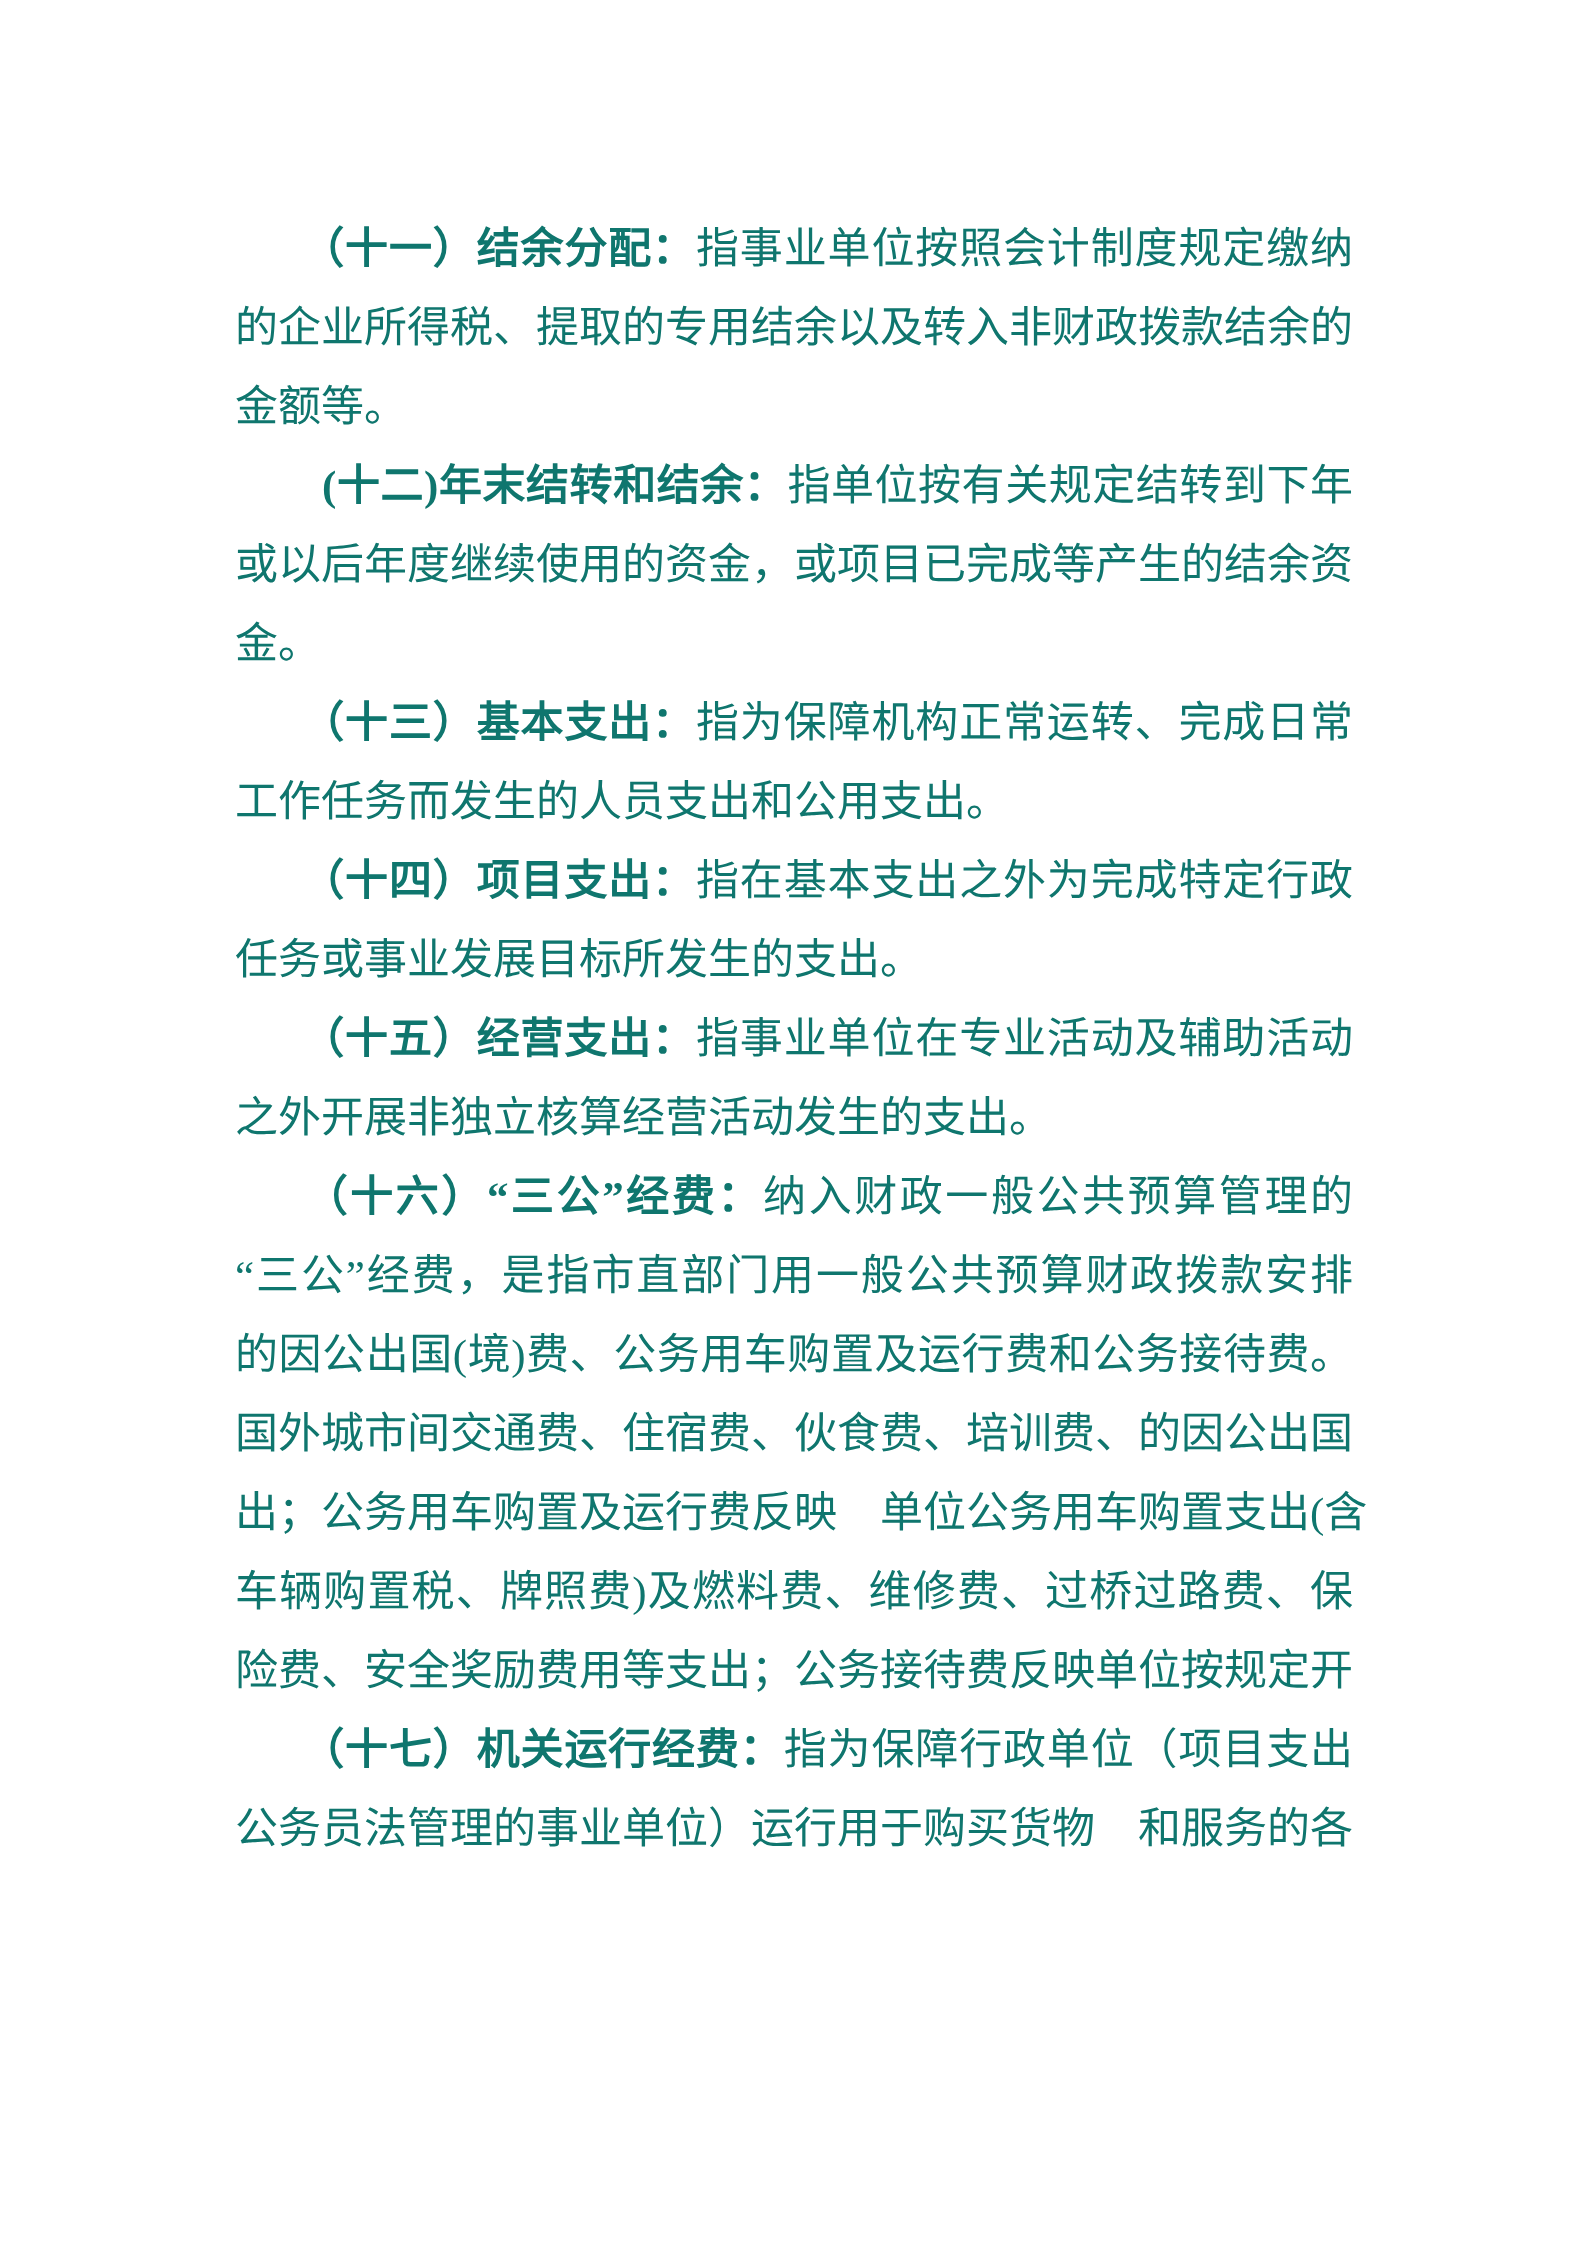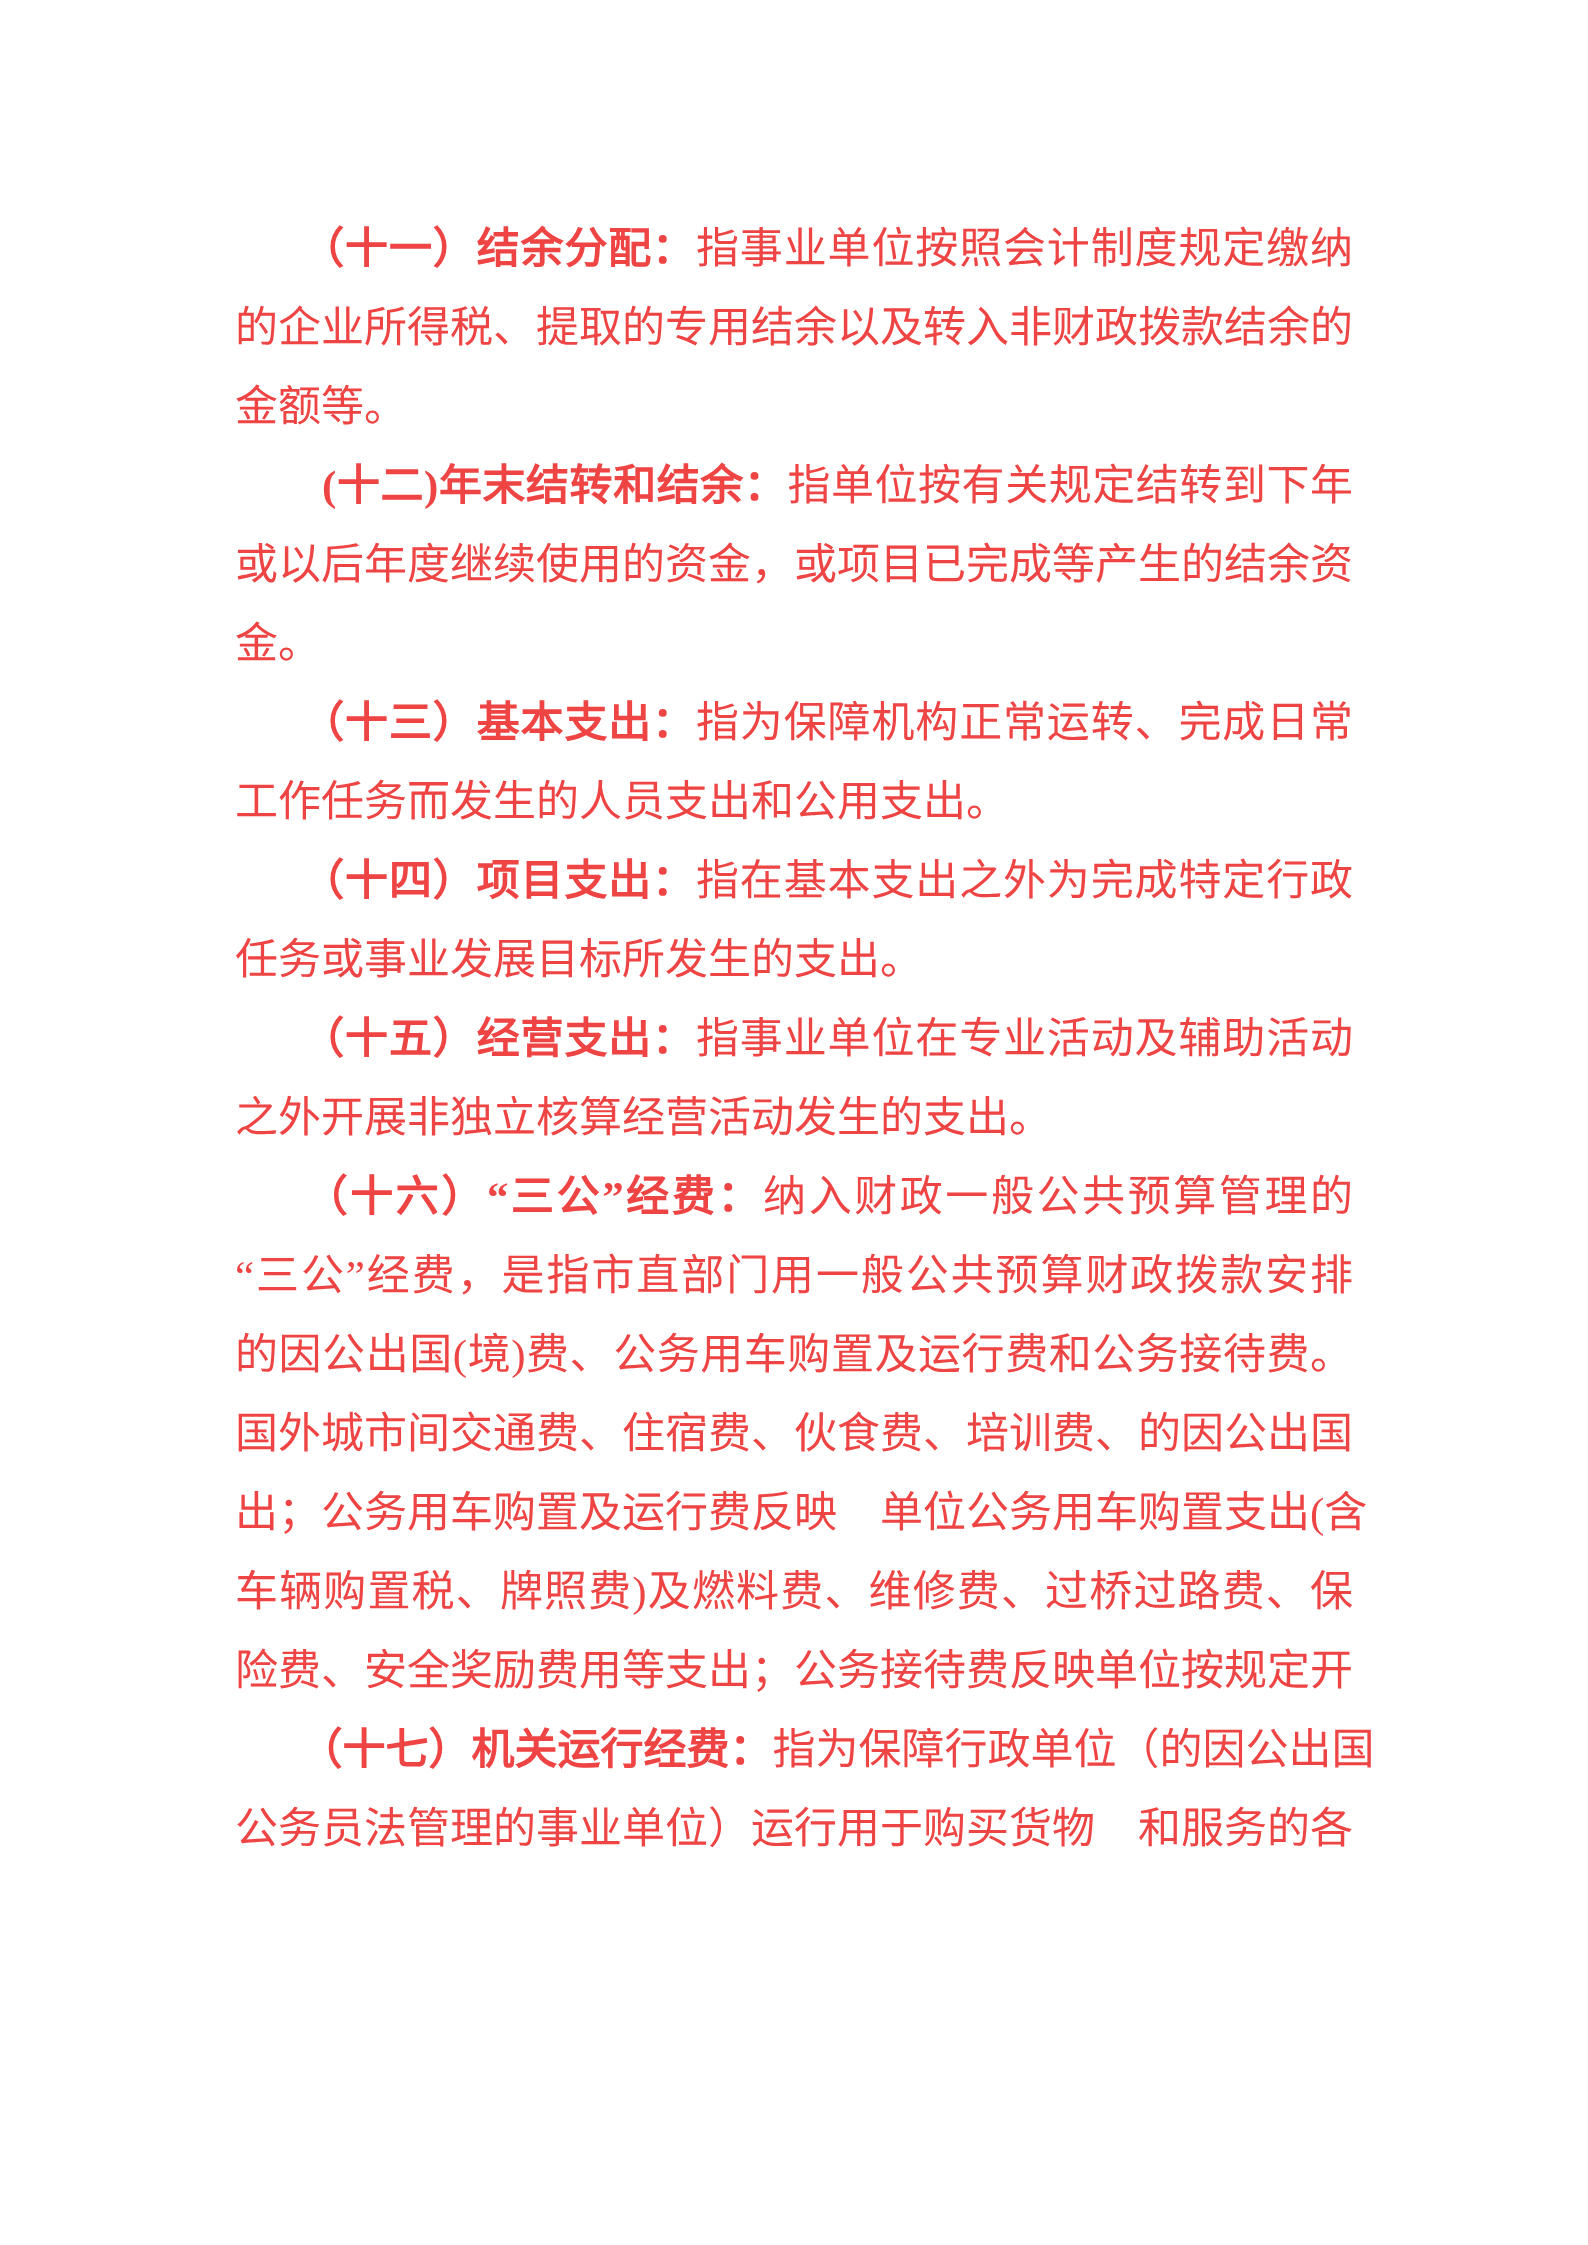--- a/index.html
+++ b/index.html
@@ -7,21 +7,21 @@
     padding: 0;
     background: #ffffff;
   }
   .page {
     position: relative;
     width: 1588px;
     height: 2245px;
     background: #ffffff;
     overflow: hidden;
     font-family: "Liberation Serif", "DejaVu Serif", serif;
-    color: #ef4444;
+    color: #0f766e;
   }
   .text-block {
     position: absolute;
     left: 235px;
     top: 209px;
     width: 1118px;
   }
   .text-line {
     font-size: 43px;
     line-height: 79px;
@@ -59,16 +59,16 @@
       <div class="text-line no-justify"><span class="seg-normal">任务或事业发展目标所发生的支出。</span></div>
       <div class="text-line"><span class="seg-bold">　　（十五）经营支出：</span><span class="seg-normal">指事业单位在专业活动及辅助活动</span></div>
       <div class="text-line no-justify"><span class="seg-normal">之外开展非独立核算经营活动发生的支出。</span></div>
       <div class="text-line"><span class="seg-bold">　　（十六）“三公”经费：</span><span class="seg-normal">纳入财政一般公共预算管理的</span></div>
       <div class="text-line"><span class="seg-normal">“三公”经费，是指市直部门用一般公共预算财政拨款安排</span></div>
       <div class="text-line"><span class="seg-normal">的因公出国(境)费、公务用车购置及运行费和公务接待费。</span></div>
       <div class="text-line"><span class="seg-normal">国外城市间交通费、住宿费、伙食费、培训费、的因公出国</span></div>
       <div class="text-line"><span class="seg-normal">出；公务用车购置及运行费反映　单位公务用车购置支出(含</span></div>
       <div class="text-line"><span class="seg-normal">车辆购置税、牌照费)及燃料费、维修费、过桥过路费、保</span></div>
       <div class="text-line"><span class="seg-normal">险费、安全奖励费用等支出；公务接待费反映单位按规定开</span></div>
-      <div class="text-line"><span class="seg-bold">　　（十七）机关运行经费：</span><span class="seg-normal">指为保障行政单位（的因公出国</span></div>
+      <div class="text-line"><span class="seg-bold">　　（十七）机关运行经费：</span><span class="seg-normal">指为保障行政单位（项目支出</span></div>
       <div class="text-line"><span class="seg-normal">公务员法管理的事业单位）运行用于购买货物　和服务的各</span></div>
     </div>
 </div>
 
 </body></html>

